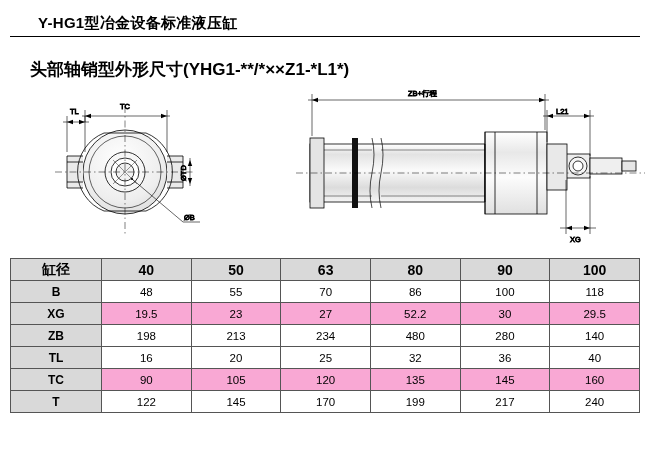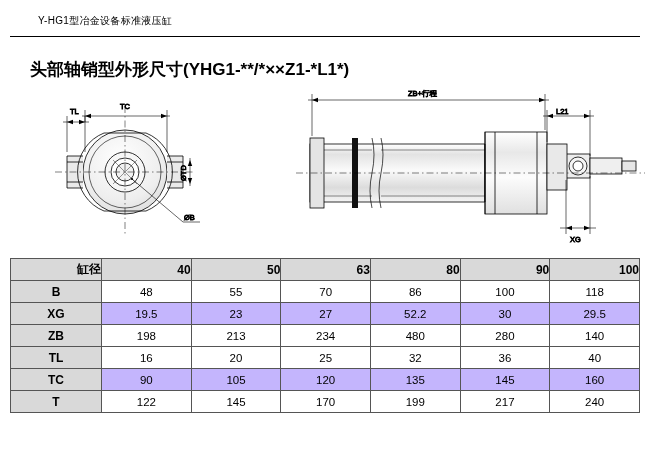--- a/index.html
+++ b/index.html
@@ -18,22 +18,22 @@
   .page {
     position: relative;
     width: 650px;
     height: 466px;
   }
   
   .title {
     position: absolute;
     left: 38px;
     top: 14px;
-    font-size: 10px;
-    font-weight: normal;
+    font-size: 15px;
+    font-weight: bold;
     letter-spacing: 0.3px;
     white-space: nowrap;
   }
   .title-rule {
     position: absolute;
     left: 10px;
     top: 36px;
     width: 630px;
     height: 1px;
     background: #000;
@@ -74,31 +74,30 @@
     border: 1px solid #555;
     height: 21px;
     text-align: center;
     vertical-align: middle;
     padding: 0;
     font-weight: normal;
   }
   table.spec tr.head td {
     background: #d9d9d9;
     font-weight: bold;
-    font-size: 12px;
-    text-align: right;
+    font-size: 14px;
   }
   table.spec td.rowhead {
     background: #d9d9d9;
     font-weight: bold;
     width: 90px;
     font-size: 12px;
   }
   table.spec tr.alt td {
-    background: #c4b5fd;
+    background: #f9a8d4;
   }
   table.spec tr.alt td.rowhead {
     background: #d9d9d9;
   }
 </style>
 </head>
 <body>
 
 <div class="page">
 

